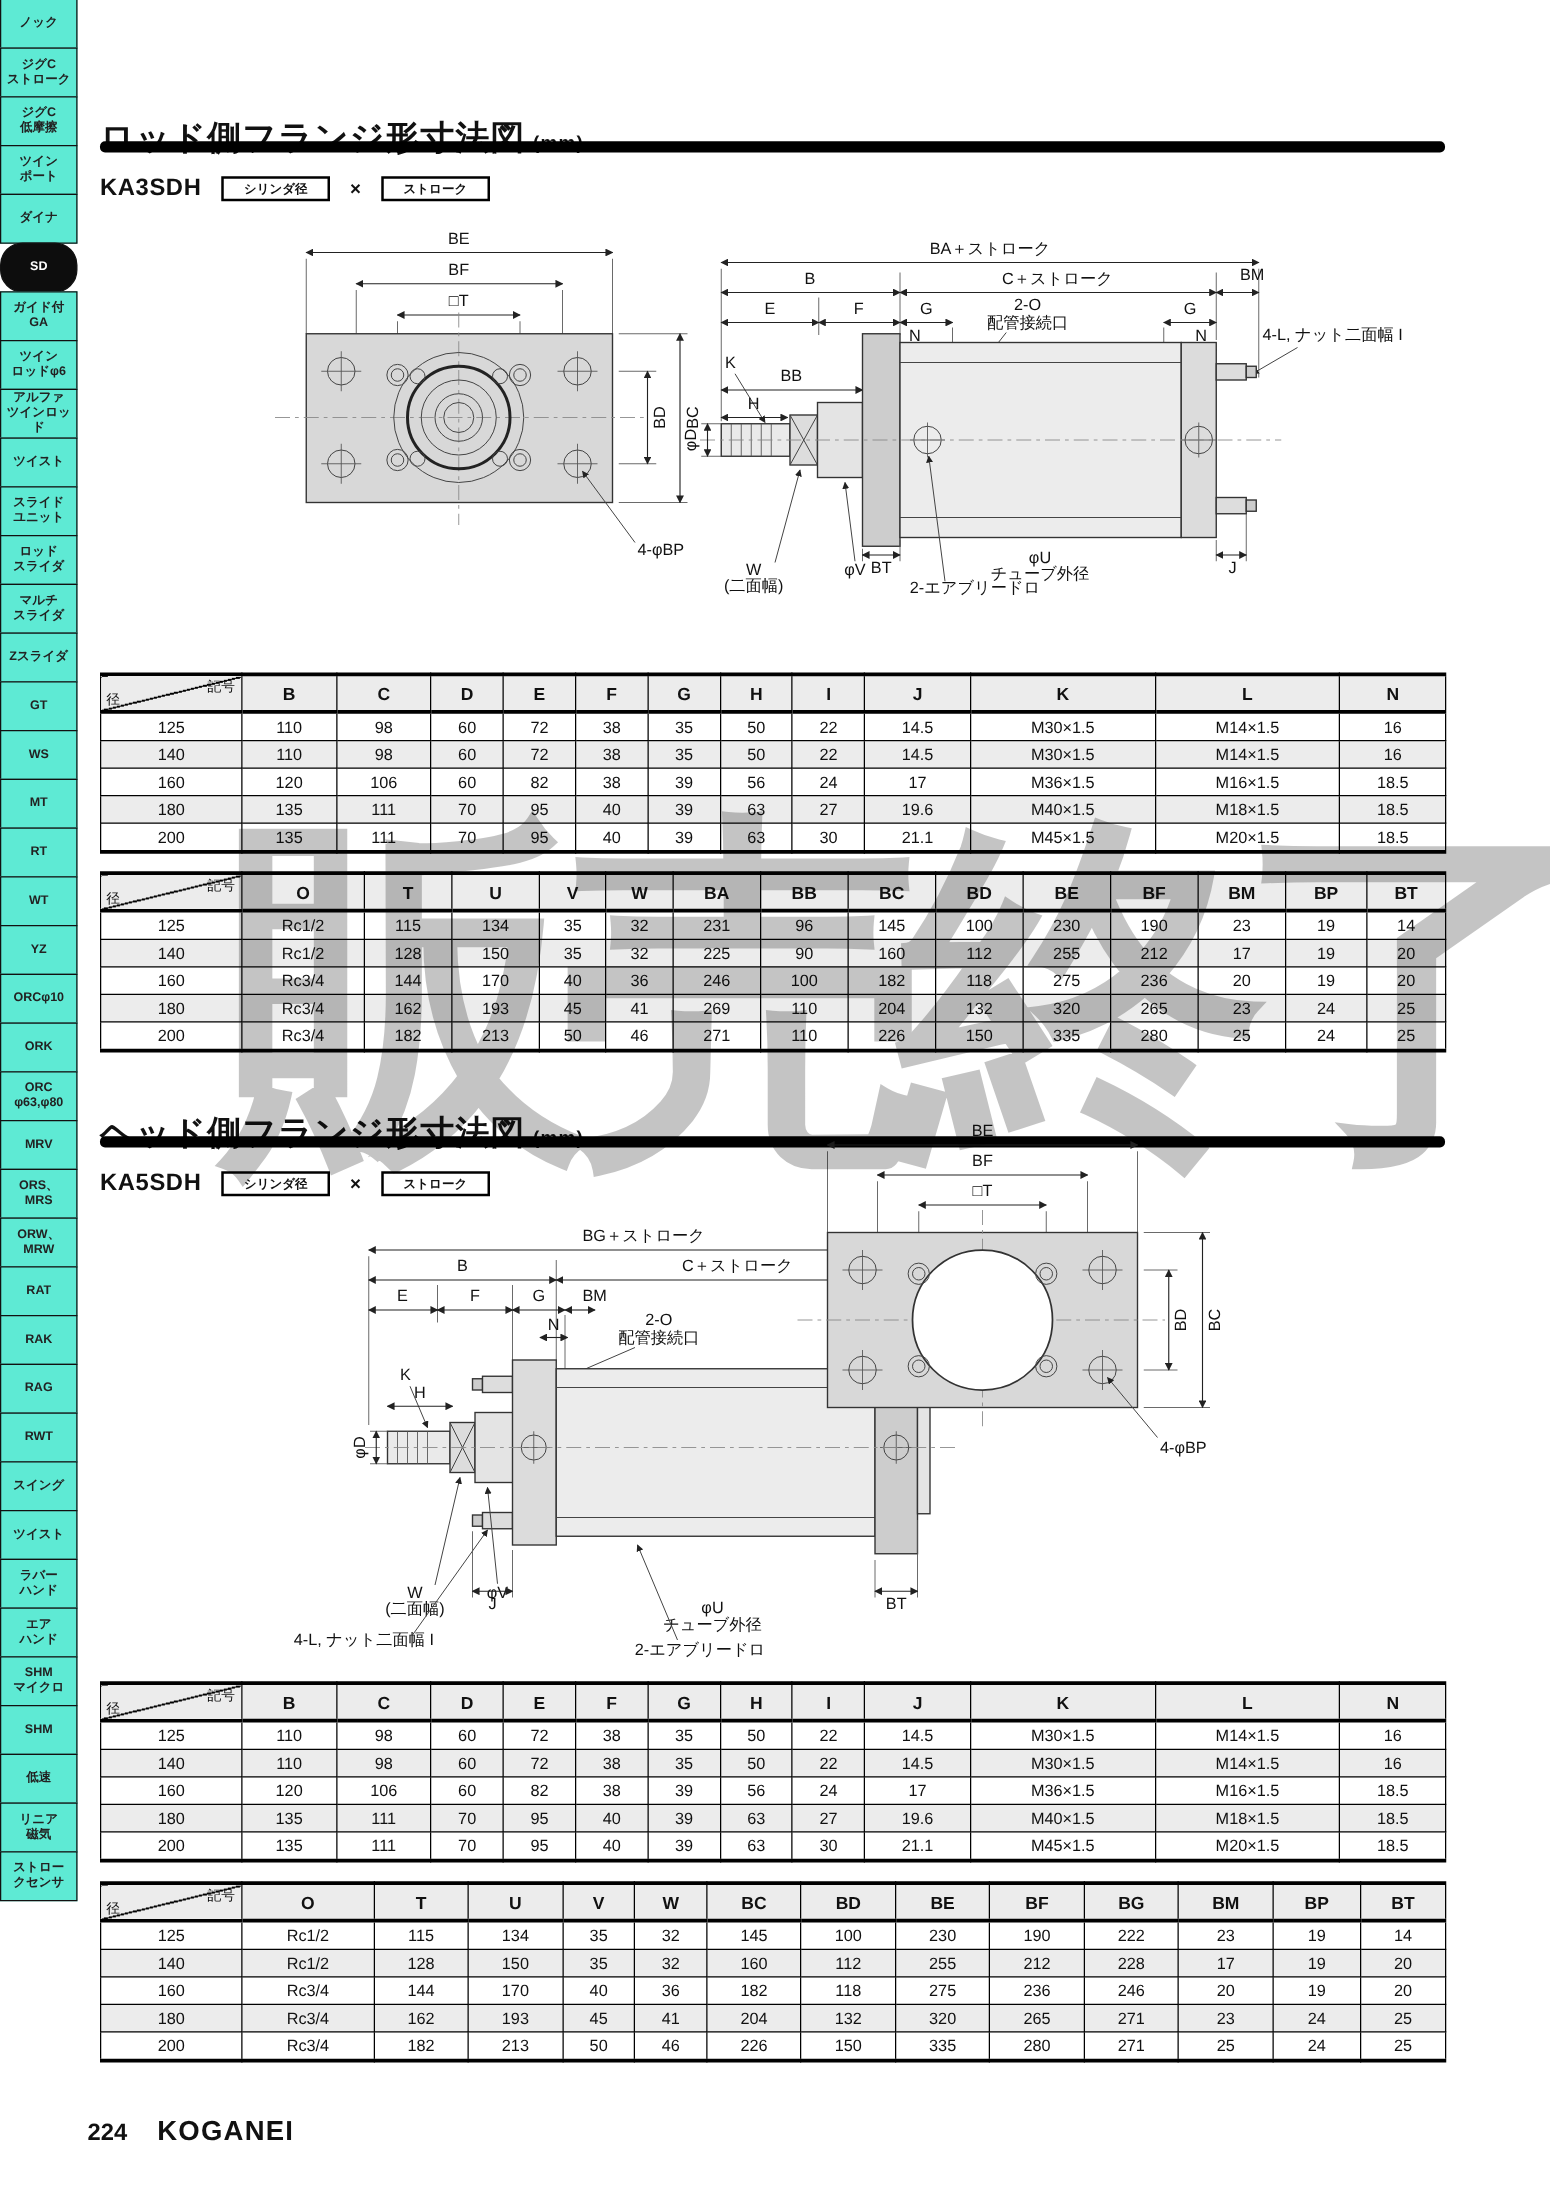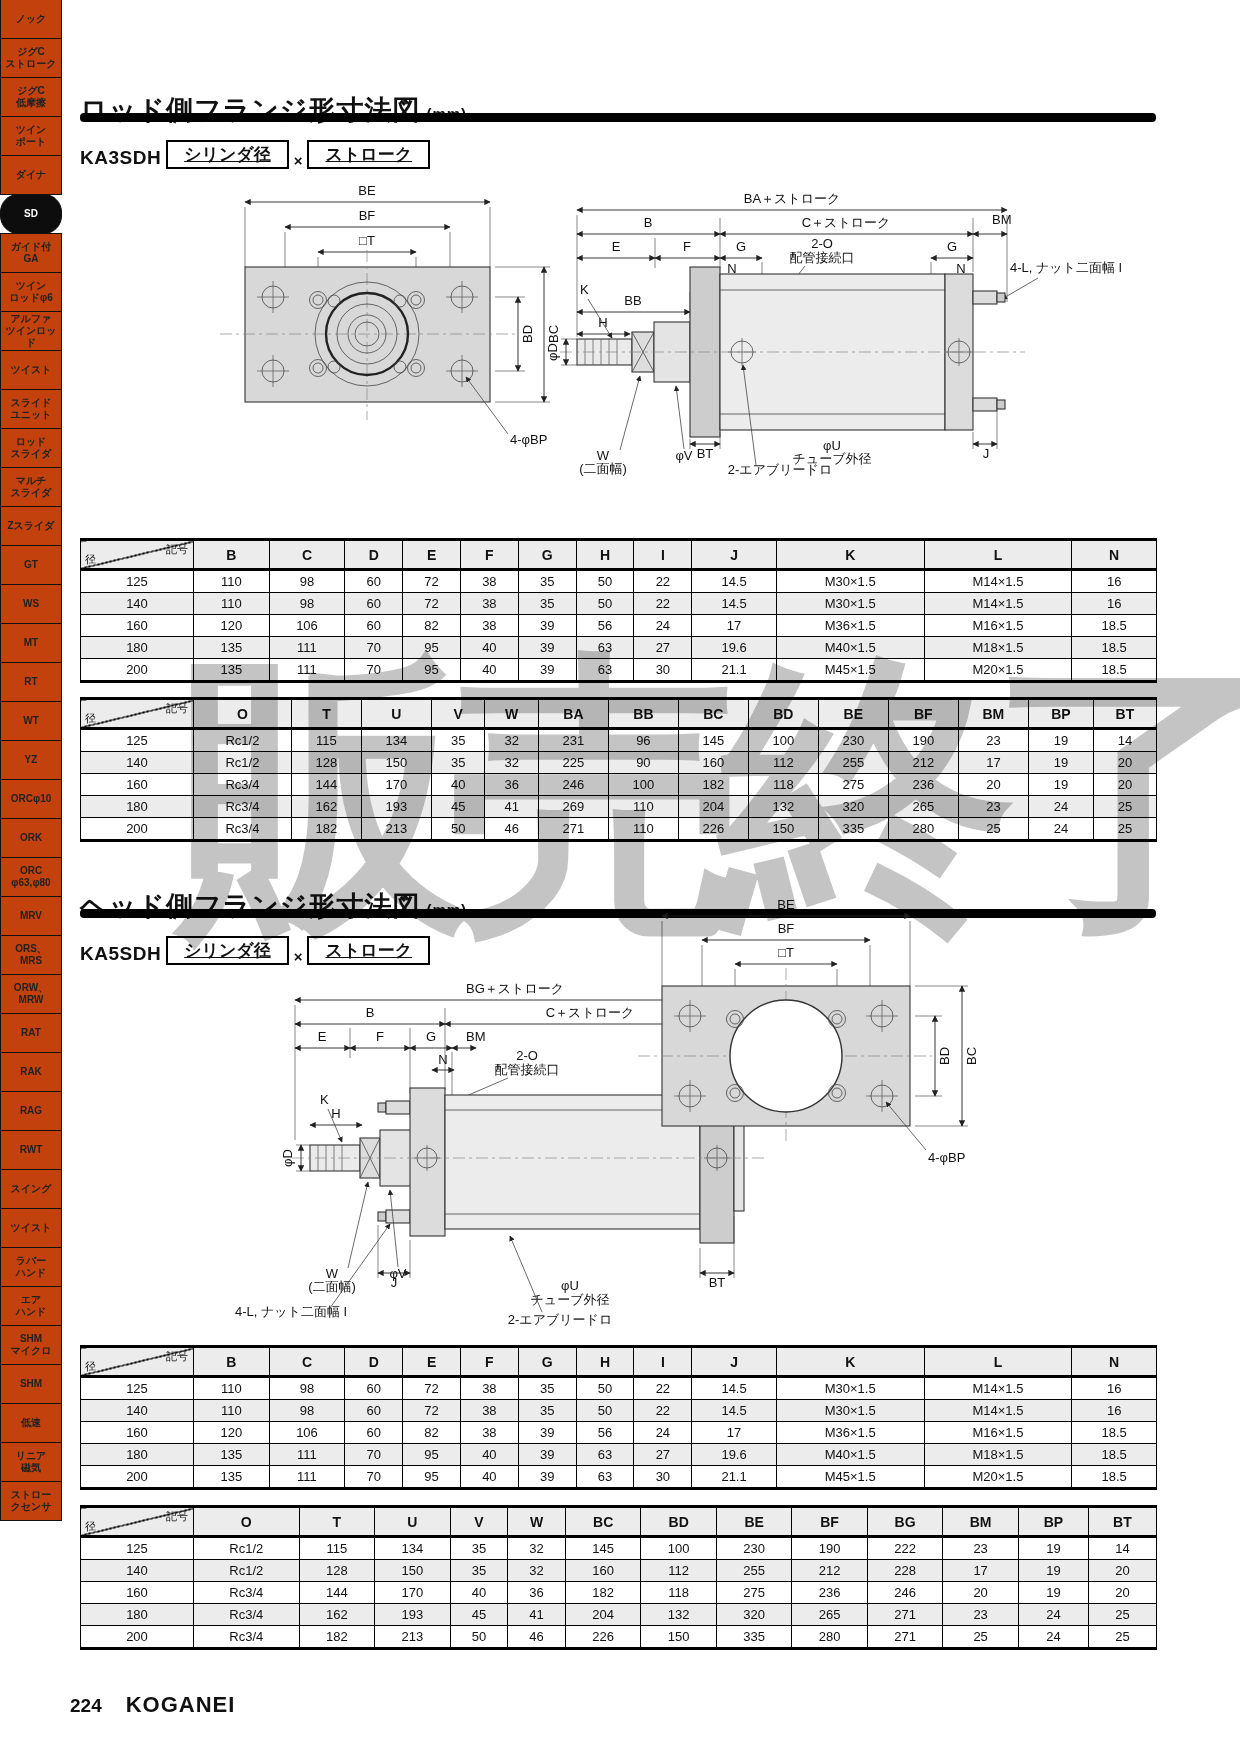--- a/index.html
+++ b/index.html
@@ -4,32 +4,32 @@
 <style>
   html,body{margin:0;padding:0;}
   body{
     width:1240px;height:1754px;position:relative;background:#fff;overflow:hidden;
     font-family:"Liberation Sans","DejaVu Sans",sans-serif;color:#111;
   }
   
   #sidebar{position:absolute;left:0;top:45;width:62px;}
   .sb-item{
     box-sizing:border-box;width:62px;height:40px;margin-top:-1px;
-    background:#c2410c;border:1px solid #111;
+    background:#5eead4;border:1px solid #111;
     display:flex;align-items:center;justify-content:center;text-align:center;
     font-size:10px;line-height:1.2;white-space:pre-line;font-weight:bold;color:#222;
   }
   .sb-item.active{background:#0d0d0d;color:#fff;border-radius:18px;}
   
   .sec-title{position:absolute;left:80px;font-size:27px;font-weight:bold;letter-spacing:1px;}
   .sec-title .unit{font-size:15px;font-weight:bold;margin-left:6px;}
   .black-bar{position:absolute;left:80px;width:1076px;height:9px;background:#000;border-radius:4px;}
-  .model-line{position:absolute;left:80px;display:flex;align-items:flex-end;gap:5px;}
+  .model-line{position:absolute;left:80px;display:flex;align-items:center;gap:16px;}
   .model-code{font-size:19px;font-weight:bold;letter-spacing:.5px;}
-  .model-box{border:2px solid #000;padding:1px 16px;font-size:17px;font-weight:bold;text-decoration:underline;}
+  .model-box{border:2px solid #000;padding:1px 16px;font-size:10px;font-weight:bold;}
   .model-x{font-size:15px;font-weight:bold;}
   
   .tbl-host{position:absolute;left:80px;}
   table.dim-table{border-collapse:collapse;table-layout:auto;width:1077px;
     border-top:3px solid #000;border-bottom:3px solid #000;font-family:inherit;}
   table.dim-table th,table.dim-table td{
     border:1px solid #000;text-align:center;font-size:13px;padding:0 4px;height:21px;}
   table.dim-table th{height:27px;background:#ececec;font-size:14px;border-bottom:3px solid #000;}
   table.dim-table th.corner{position:relative;width:112px;padding:0;
     background:#ececec linear-gradient(to bottom right,transparent calc(50% - .7px),#000 calc(50% - .7px),#000 calc(50% + .7px),transparent calc(50% + .7px));}

